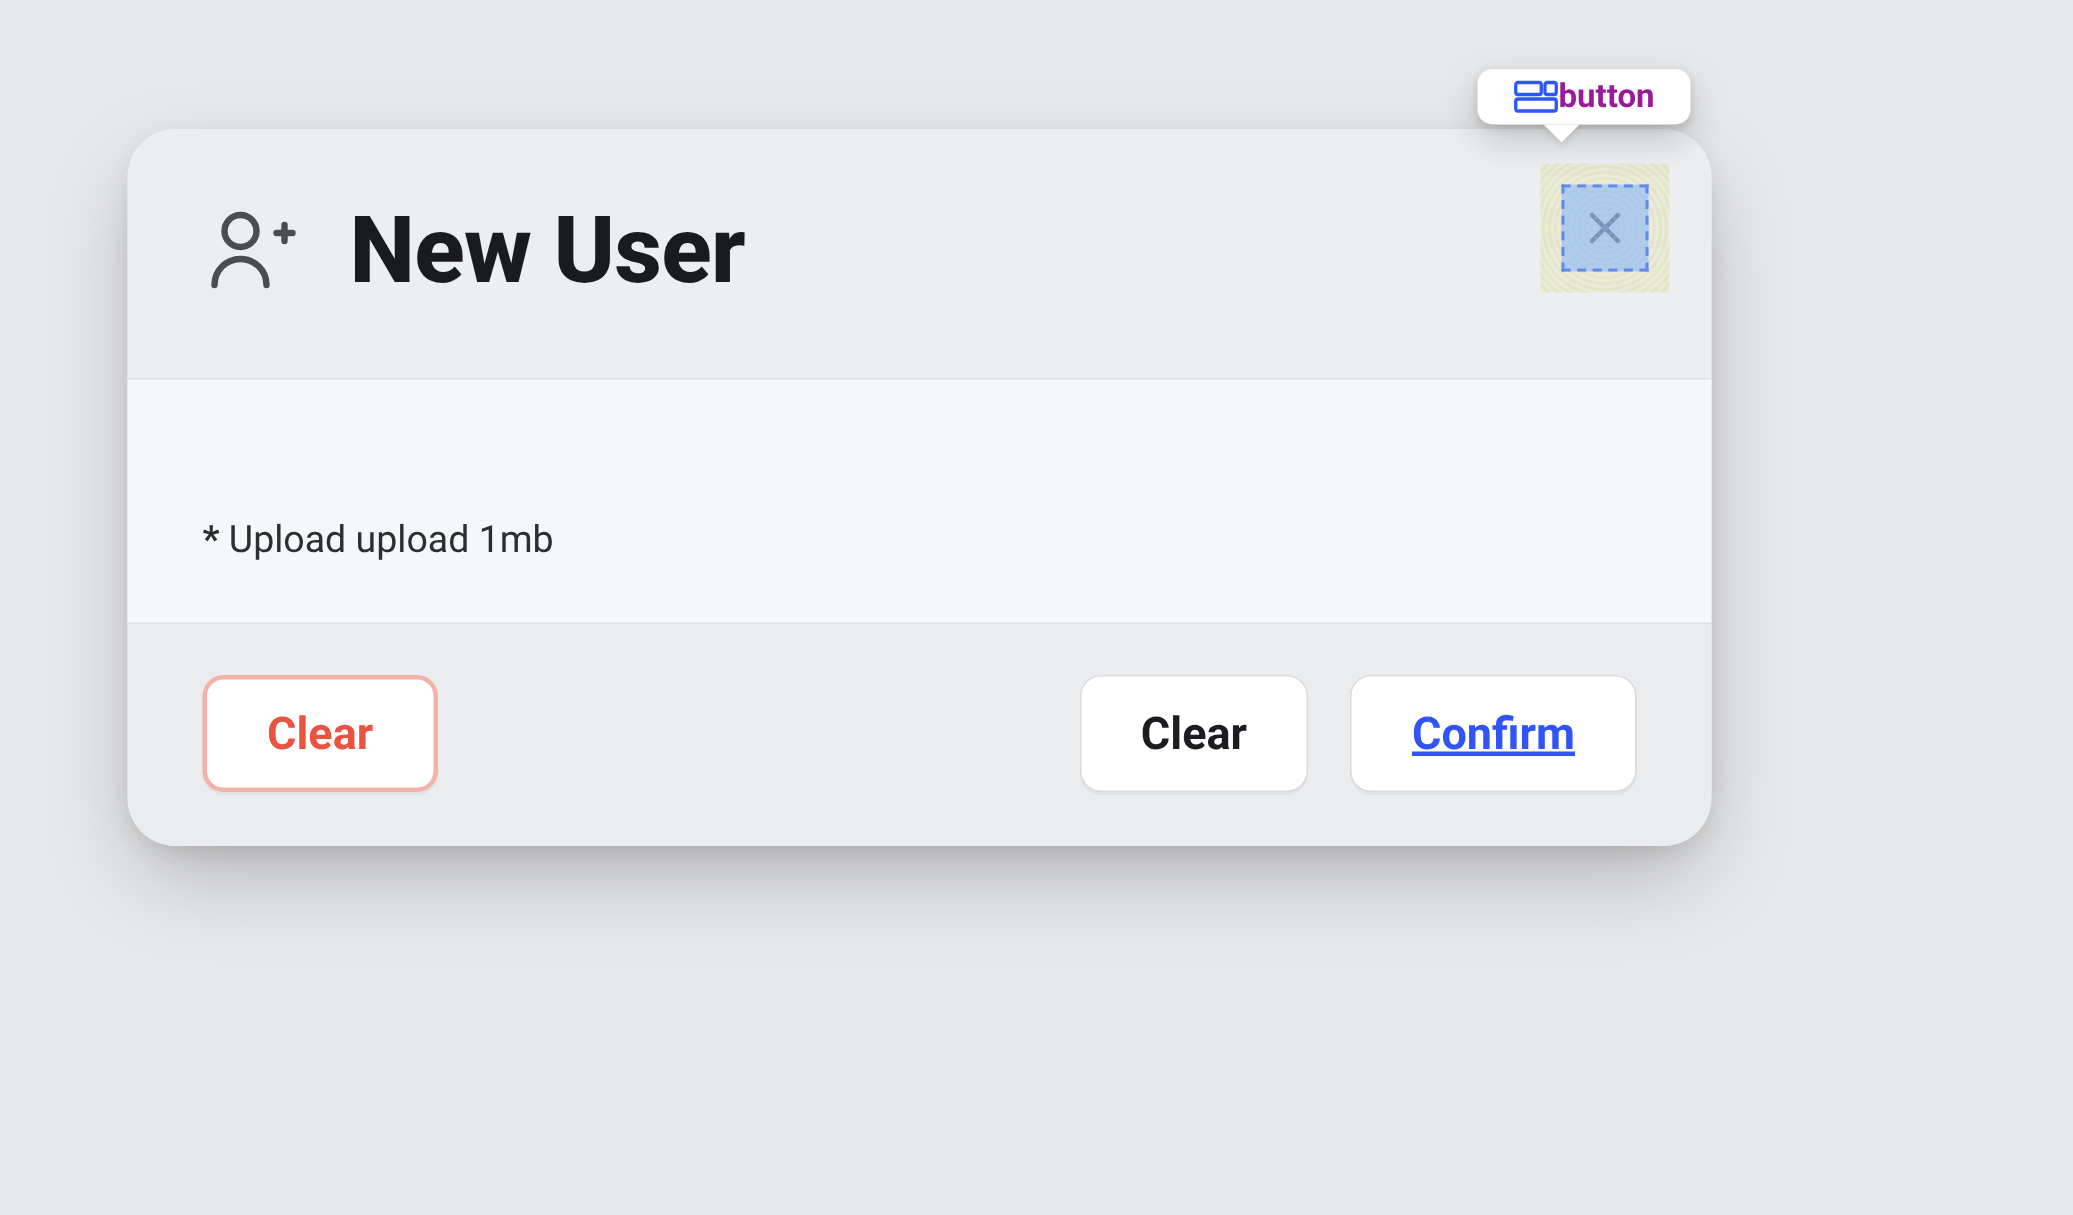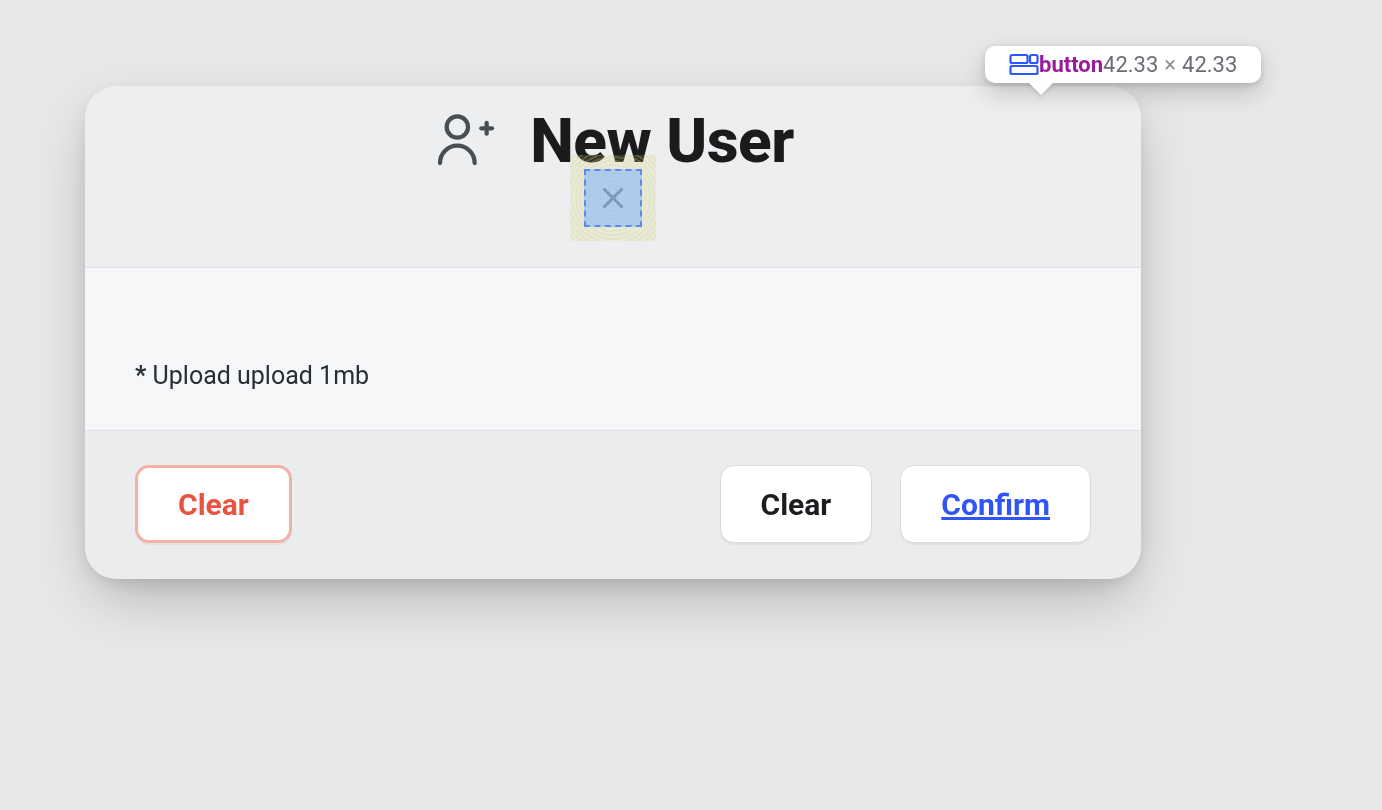--- a/index.html
+++ b/index.html
@@ -27,24 +27,24 @@
   html,body{margin:0;padding:0;width:1382px;height:810px;background:var(--bg);} 
   body{position:relative;}
 
   
   .card{
     position:absolute;left:85px;top:86px;width:1056px;
     border-radius:32px;overflow:visible;
     box-shadow:0 24px 60px -10px rgba(0,0,0,0.25),0 6px 18px -4px rgba(0,0,0,0.12);
   }
   .card-header{
-    display:flex;align-items:center;justify-content:space-between;
-    padding:18px 50px 48px 50px;
+    display:flex;align-items:flex-start;justify-content:space-between;
+    padding:45px 50px 48px 50px;
     background:var(--card-head);
-    border-top-left-radius:32px;border-top-right-radius:32px;flex-direction:column;
+    border-top-left-radius:32px;border-top-right-radius:32px;
   }
   .title-wrap{display:flex;align-items:center;gap:34px;}
   .user-add-icon{color:#4a4d52;}
   .title{font-size:62px;font-weight:800;letter-spacing:-0.5px;color:#1a1b1d;}
 
   .close-btn{
     width:42.33px;height:42.33px;
     display:flex;align-items:center;justify-content:center;
     border:none;background:transparent;cursor:pointer;color:#56595e;
     position:relative;
@@ -165,16 +165,13 @@
 
 <div class="tooltip">
   <span class="flex-icon">
     <svg width="30" height="24" viewBox="0 0 30 24" fill="none" stroke="currentColor" stroke-width="2.2" stroke-linejoin="round">
       <rect x="1.5" y="2" width="17" height="8" rx="1.5"></rect>
       <rect x="21" y="2" width="7.5" height="8" rx="1.5"></rect>
       <rect x="1.5" y="13" width="27" height="8" rx="1.5"></rect>
     </svg>
   </span>
   <span class="tag">button</span>
-  <span class="dims">
-    <span>42.33</span><span class="times">×</span><span>42.33</span>
-  </span>
 </div>
 
 </body></html>

